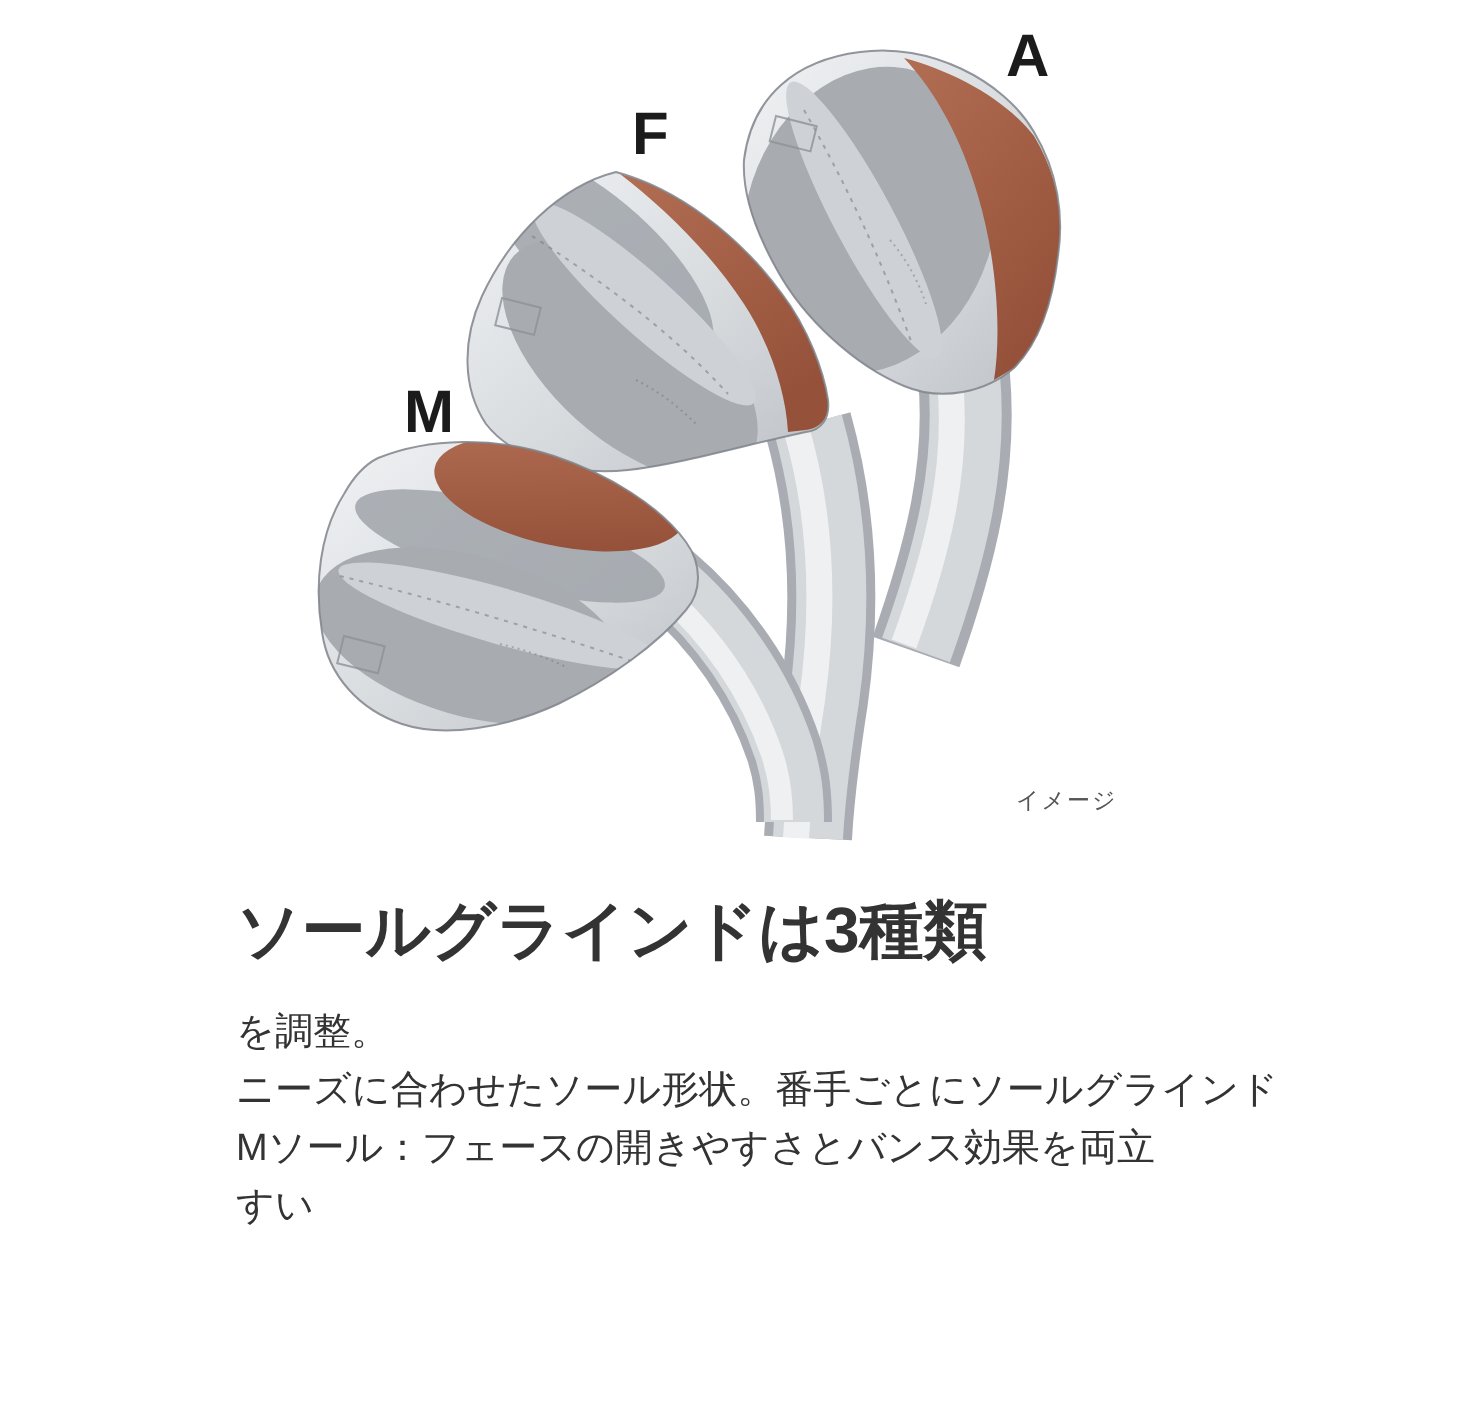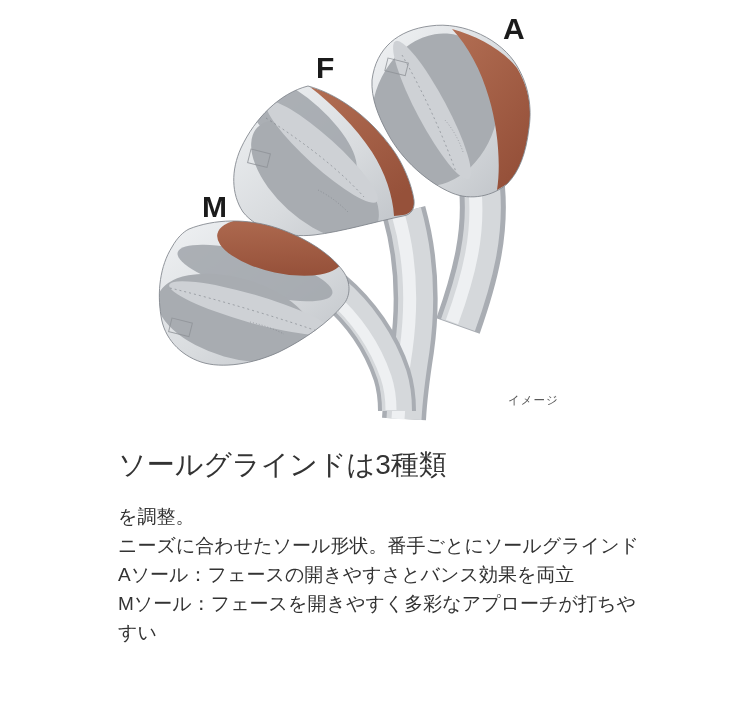--- a/index.html
+++ b/index.html
@@ -14,21 +14,21 @@
     letter-spacing:0;
   }
   .label-a{left:503px;top:14px;}
   .label-f{left:316px;top:53px;}
   .label-m{left:202px;top:192px;}
   .figure-caption{
     position:absolute;left:508px;top:393px;font-size:11.5px;color:#555;letter-spacing:1px;
   }
   .content{position:absolute;left:118px;top:449px;width:565px;color:#333;}
   .heading{
-    font-size:28px;line-height:32px;font-weight:400;margin:0 0 21px 0;color:#333;
+    font-size:32px;line-height:32px;font-weight:700;margin:0 0 21px 0;color:#333;
   }
   .body-line{font-size:19px;line-height:29px;color:#333;}
 </style>
 </head>
 <body>
 
 <div class="figure">
   <svg width="730" height="430" viewBox="0 0 730 430">
     <defs>
       <linearGradient id="gSilver" x1="0" y1="0" x2="1" y2="1">
@@ -111,16 +111,15 @@
   <div class="club-label label-a">A</div>
   <div class="club-label label-f">F</div>
   <div class="club-label label-m">M</div>
   <div class="figure-caption">イメージ</div>
 </div>
 
 <div class="content">
   <h2 class="heading">ソールグラインドは3種類</h2>
   <div class="body-line">を調整。</div>
   <div class="body-line">ニーズに合わせたソール形状。番手ごとにソールグラインド</div>
-  <div class="body-line">Aソール：フェースの開きやすさとバンス効果を両立</div>
-  <div class="body-line">Mソール：フェースを開きやすく多彩なアプローチが打ちや</div>
+  <div class="body-line">Mソール：フェースの開きやすさとバンス効果を両立</div>
   <div class="body-line">すい</div>
 </div>
 
 </body></html>

